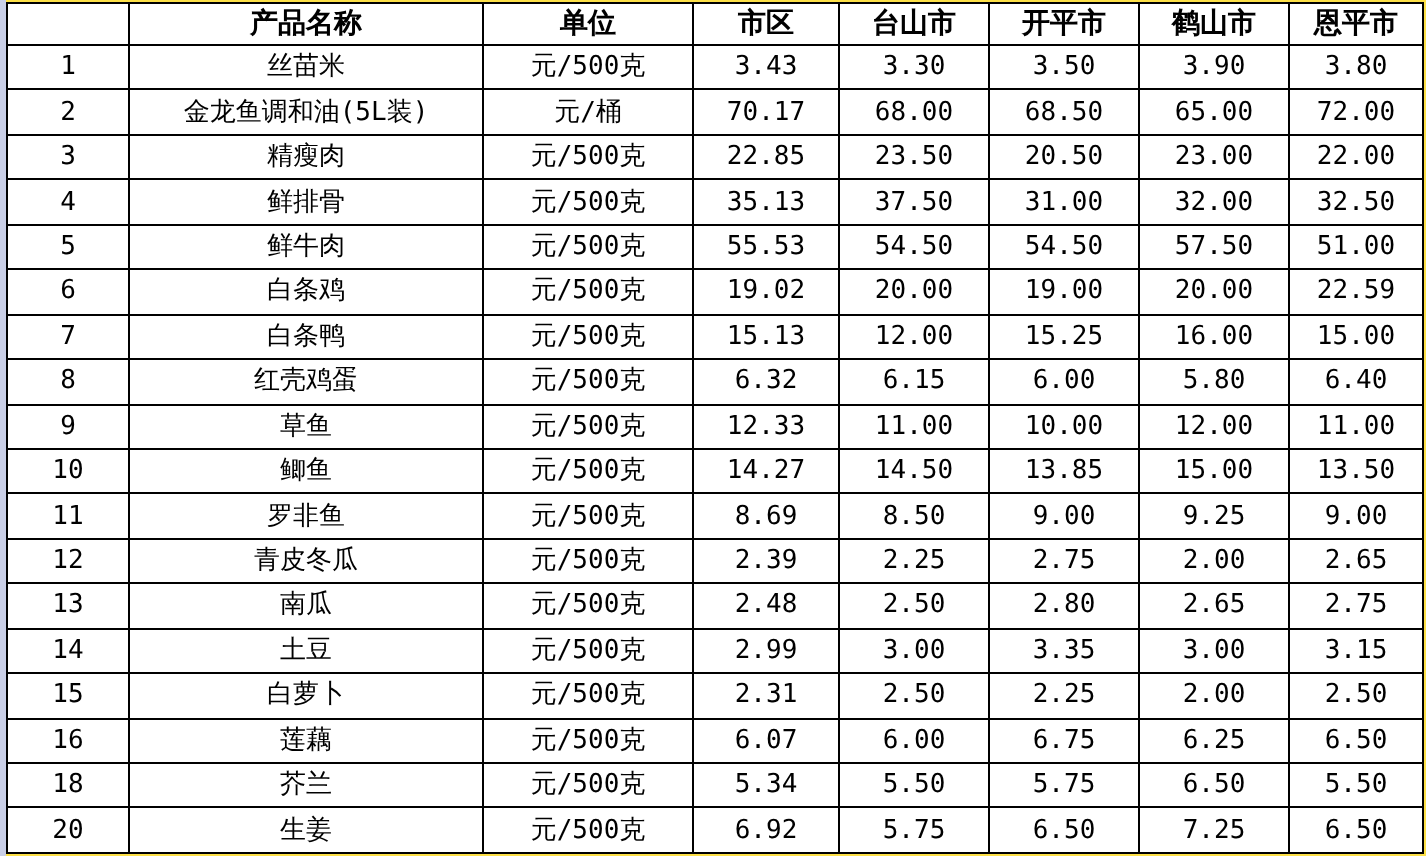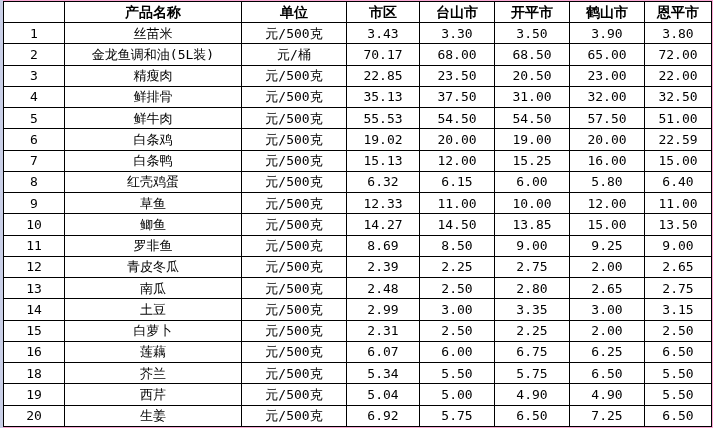--- a/index.html
+++ b/index.html
@@ -11,21 +11,21 @@
     height: 428px;
     background: #ffffff;
     overflow: hidden;
     font-family: "DejaVu Sans Mono", "DejaVu Sans", monospace;
     color: #000000;
   }
   .page {
     position: relative;
     width: 713px;
     height: 428px;
-    background: #f9a8d4;
+    background: #fde047;
   }
   .left-strip {
     position: absolute;
     left: 0;
     top: 0;
     width: 3px;
     height: 428px;
     background: #c9cfe7;
   }
   table.price-table {
@@ -252,30 +252,20 @@
           <td>18</td>
           <td>芥兰</td>
           <td>元/500克</td>
           <td>5.34</td>
           <td>5.50</td>
           <td>5.75</td>
           <td>6.50</td>
           <td>5.50</td>
         </tr>
         <tr>
-          <td>19</td>
-          <td>西芹</td>
-          <td>元/500克</td>
-          <td>5.04</td>
-          <td>5.00</td>
-          <td>4.90</td>
-          <td>4.90</td>
-          <td>5.50</td>
-        </tr>
-        <tr>
           <td>20</td>
           <td>生姜</td>
           <td>元/500克</td>
           <td>6.92</td>
           <td>5.75</td>
           <td>6.50</td>
           <td>7.25</td>
           <td>6.50</td>
         </tr>
       </tbody>

